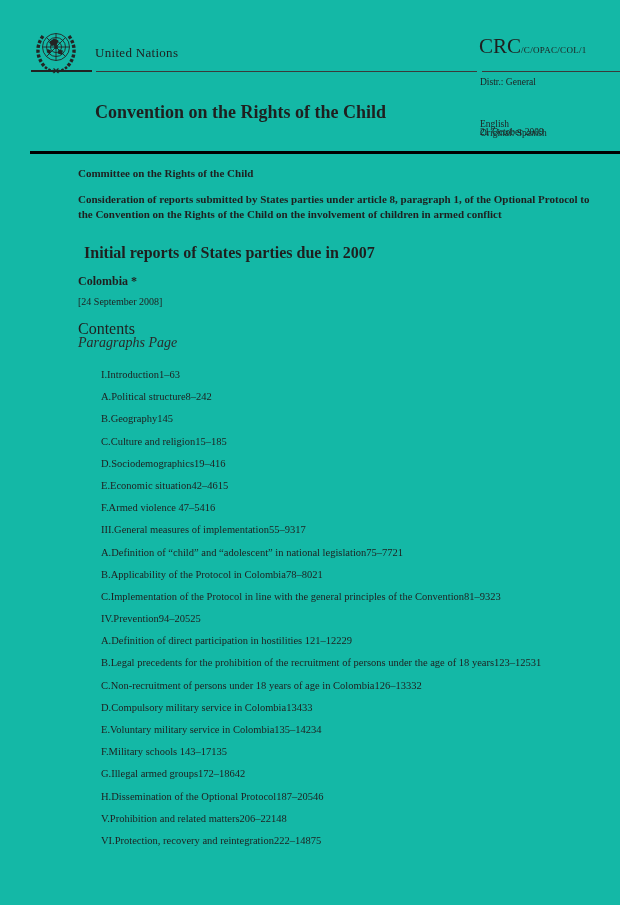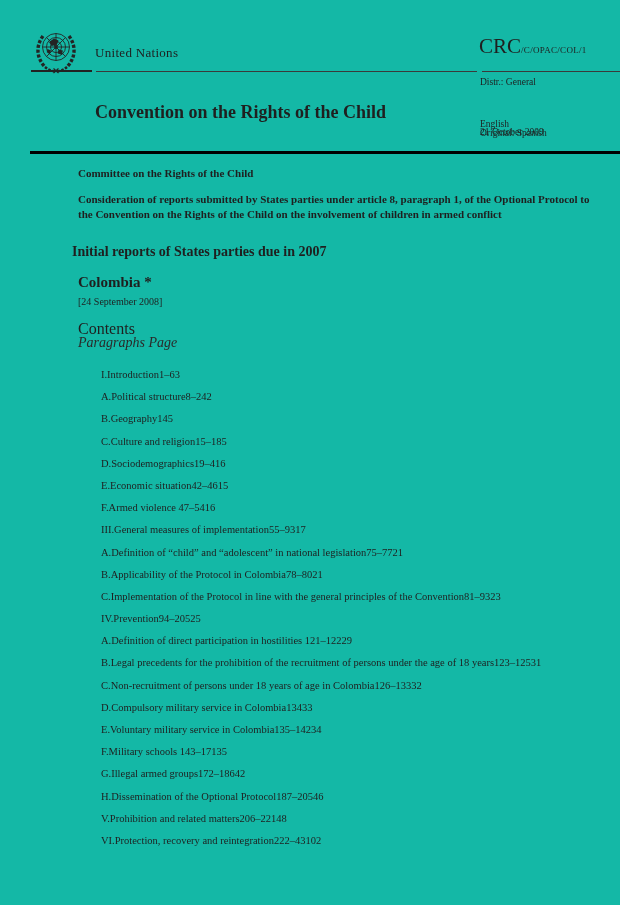--- a/index.html
+++ b/index.html
@@ -19,22 +19,22 @@
   .rule{background:#222;}
   .rule-thin-a{left:31px;top:70px;width:61px;height:2px;}
   .rule-thin-b{left:96px;top:70.5px;width:381px;height:1.4px;background:#3a3a3a;}
   .rule-thin-c{left:482px;top:70.5px;width:138px;height:1.4px;background:#3a3a3a;}
   .rule-thick{left:30px;top:151px;width:590px;height:2.6px;background:#000;}
   .doc-title{left:95px;top:102px;font-size:18px;font-weight:bold;white-space:nowrap;}
   .hdr-meta{left:480px;font-size:9.5px;white-space:nowrap;}
   .m1{top:77px;} .m2{top:98px;margin-top:29px;} .m3{top:119px;} .m4{top:128px;}
   .committee{left:78px;top:167px;font-size:11px;font-weight:bold;white-space:nowrap;}
   .consideration{left:78px;top:192px;width:516px;font-size:11px;font-weight:bold;line-height:14.6px;}
-  .report-title{left:72px;top:244px;font-size:14px;font-weight:bold;white-space:nowrap;}
-  .country{left:78px;top:274px;font-size:15px;font-weight:bold;white-space:nowrap;}
+  .report-title{left:84px;top:244px;font-size:16px;font-weight:bold;white-space:nowrap;}
+  .country{left:78px;top:274px;font-size:12px;font-weight:bold;white-space:nowrap;}
   .received{left:78px;top:296px;font-size:10px;white-space:nowrap;}
   .contents-h{left:78px;top:320px;font-size:16px;}
   .col-hdr{left:78px;top:335px;font-size:14px;font-style:italic;color:#2a2a2a;}
   .toc{left:78px;top:369px;width:540px;margin-left:23px;}
   .toc-entry{height:22.2px;font-size:10.5px;white-space:nowrap;overflow:visible;}
   .emblem{left:32px;top:26px;width:48px;height:48px;}
 </style>
 </head>
 <body>
 
@@ -106,16 +106,16 @@
     <div class="toc-entry">IV.Prevention94–20525</div>
     <div class="toc-entry">A.Definition of direct participation in hostilities 121–12229</div>
     <div class="toc-entry">B.Legal precedents for the prohibition of the recruitment of persons under the age of 18 years123–12531</div>
     <div class="toc-entry">C.Non-recruitment of persons under 18 years of age in Colombia126–13332</div>
     <div class="toc-entry">D.Compulsory military service in Colombia13433</div>
     <div class="toc-entry">E.Voluntary military service in Colombia135–14234</div>
     <div class="toc-entry">F.Military schools 143–17135</div>
     <div class="toc-entry">G.Illegal armed groups172–18642</div>
     <div class="toc-entry">H.Dissemination of the Optional Protocol187–20546</div>
     <div class="toc-entry">V.Prohibition and related matters206–22148</div>
-    <div class="toc-entry">VI.Protection, recovery and reintegration222–43102</div>
+    <div class="toc-entry">VI.Protection, recovery and reintegration222–14875</div>
   </div>
 
 </div>
 
 </body></html>

